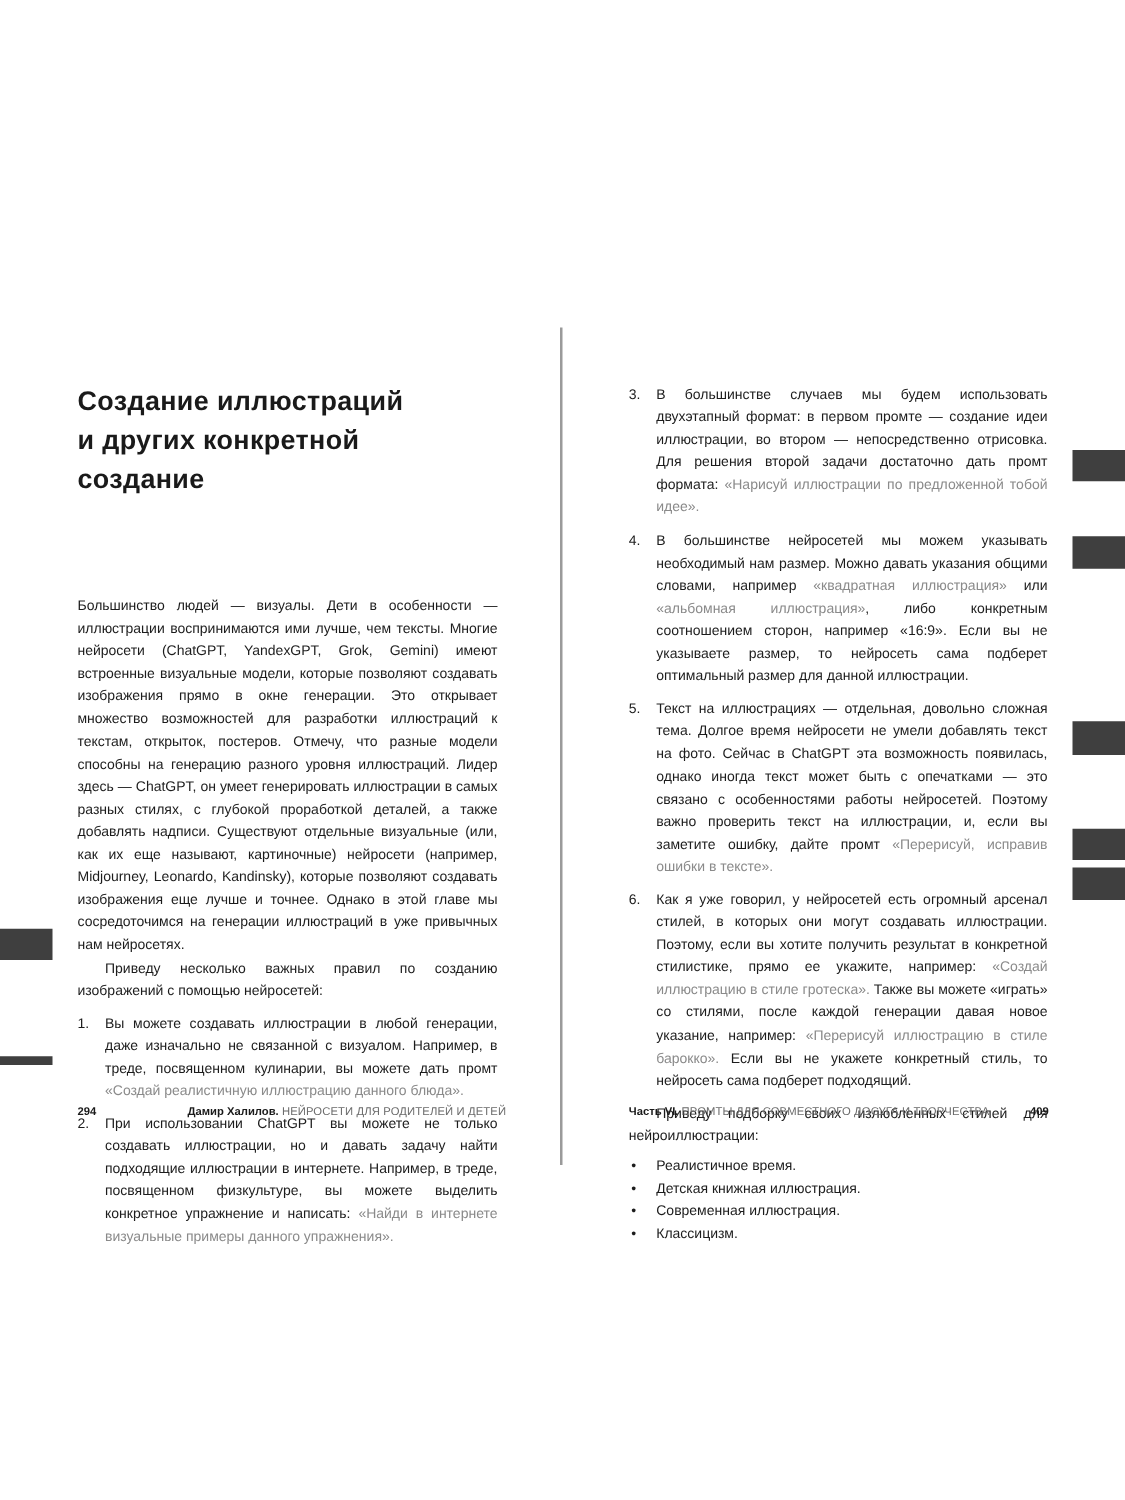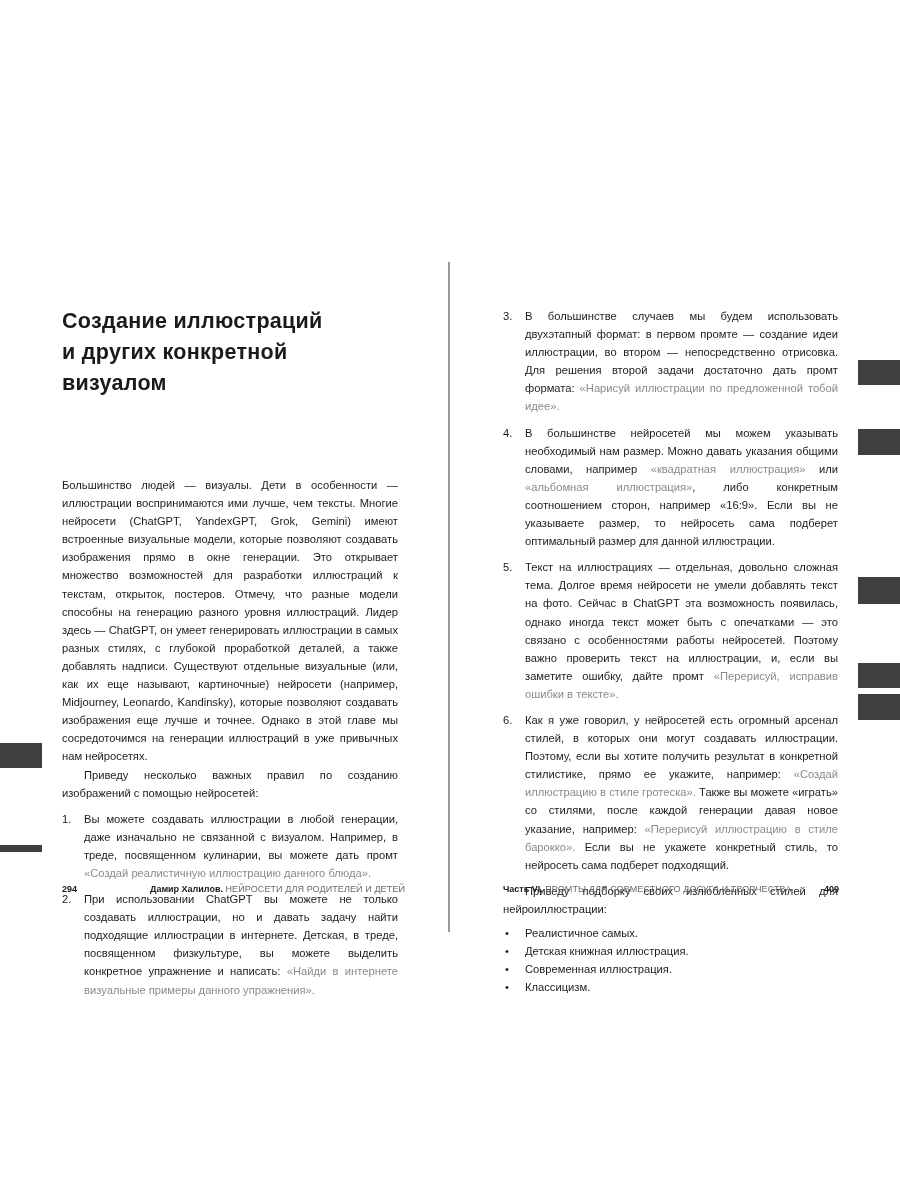--- a/index.html
+++ b/index.html
@@ -42,34 +42,34 @@
 
   <div class="tab" style="left:858px; top:360px; width:42px; height:25px;"></div>
   <div class="tab" style="left:858px; top:429px; width:42px; height:26px;"></div>
   <div class="tab" style="left:858px; top:577px; width:42px; height:27px;"></div>
   <div class="tab" style="left:858px; top:663px; width:42px; height:25px;"></div>
   <div class="tab" style="left:858px; top:694px; width:42px; height:26px;"></div>
 
   <h1 class="title" style="margin:0;">
     <span style="display:block">Создание иллюстраций</span>
     <span style="display:block">и других конкретной</span>
-    <span style="display:block">визуалом</span>
+    <span style="display:block">создание</span>
   </h1>
 
   <div class="page page-left text" style="top:476px;">
     <p>Большинство людей — визуалы. Дети в особенности — иллюстрации воспринимаются ими лучше, чем тексты. Многие нейросети (ChatGPT, YandexGPT, Grok, Gemini) имеют встроенные визуальные модели, которые позволяют создавать изображения прямо в окне генерации. Это открывает множество возможностей для разработки иллюстраций к текстам, открыток, постеров. Отмечу, что разные модели способны на генерацию разного уровня иллюстраций. Лидер здесь — ChatGPT, он умеет генерировать иллюстрации в самых разных стилях, с глубокой проработкой деталей, а также добавлять надписи. Существуют отдельные визуальные (или, как их еще называют, картиночные) нейросети (например, Midjourney, Leonardo, Kandinsky), которые позволяют создавать изображения еще лучше и точнее. Однако в этой главе мы сосредоточимся на генерации иллюстраций в уже привычных нам нейросетях.</p>
     <p class="indent">Приведу несколько важных правил по созданию изображений с помощью нейросетей:</p>
     <ol class="list" style="margin-top:8px;">
       <li>
         <span class="num">1.</span>
         <span>Вы можете создавать иллюстрации в любой генерации, даже изначально не связанной с визуалом. Например, в треде, посвященном кулинарии, вы можете дать промт </span><span class="prompt">«Создай реалистичную иллюстрацию данного блюда».</span>
       </li>
       <li>
         <span class="num">2.</span>
-        <span>При использовании ChatGPT вы можете не только создавать иллюстрации, но и давать задачу найти подходящие иллюстрации в интернете. Детская, в треде, посвященном физкультуре, вы можете выделить конкретное упражнение и написать: </span><span class="prompt">«Найди в интернете визуальные примеры данного упражнения».</span>
+        <span>При использовании ChatGPT вы можете не только создавать иллюстрации, но и давать задачу найти подходящие иллюстрации в интернете. Например, в треде, посвященном физкультуре, вы можете выделить конкретное упражнение и написать: </span><span class="prompt">«Найди в интернете визуальные примеры данного упражнения».</span>
       </li>
     </ol>
   </div>
 
   <div class="footer" style="left:62px; width:336px;">
     <b>294</b>
     <span style="position:absolute; left:88px; white-space:nowrap;">
       <b>Дамир Халилов.</b>
       <span class="light">НЕЙРОСЕТИ ДЛЯ РОДИТЕЛЕЙ И ДЕТЕЙ</span>
     </span>
@@ -90,21 +90,21 @@
         <span>Текст на иллюстрациях — отдельная, довольно сложная тема. Долгое время нейросети не умели добавлять текст на фото. Сейчас в ChatGPT эта возможность появилась, однако иногда текст может быть с опечатками — это связано с особенностями работы нейросетей. Поэтому важно проверить текст на иллюстрации, и, если вы заметите ошибку, дайте промт </span><span class="prompt">«Перерисуй, исправив ошибки в тексте».</span>
       </li>
       <li>
         <span class="num">6.</span>
         <span>Как я уже говорил, у нейросетей есть огромный арсенал стилей, в которых они могут создавать иллюстрации. Поэтому, если вы хотите получить результат в конкретной стилистике, прямо ее укажите, например: </span><span class="prompt">«Создай иллюстрацию в стиле гротеска».</span><span> Также вы можете «играть» со стилями, после каждой генерации давая новое указание, например: </span><span class="prompt">«Перерисуй иллюстрацию в стиле барокко».</span><span> Если вы не укажете конкретный стиль, то нейросеть сама подберет подходящий.</span>
       </li>
     </ol>
 
     <p class="indent" style="">Приведу подборку своих излюбленных стилей для нейроиллюстрации:</p>
     <ul class="list bullets" style="margin-top:6px;">
-      <li><span class="dot">•</span><span>Реалистичное самых.</span></li>
+      <li><span class="dot">•</span><span>Реалистичное время.</span></li>
       <li><span class="dot">•</span><span>Детская книжная иллюстрация.</span></li>
       <li><span class="dot">•</span><span>Современная иллюстрация.</span></li>
       <li><span class="dot">•</span><span>Классицизм.</span></li>
     </ul>
   </div>
 
   <div class="footer" style="left:503px; width:335px;">
     <span style="white-space:nowrap;">
       <b>Часть VI.</b>
       <span class="light">ПРОМТЫ ДЛЯ СОВМЕСТНОГО ДОСУГА И ТВОРЧЕСТВА</span>

